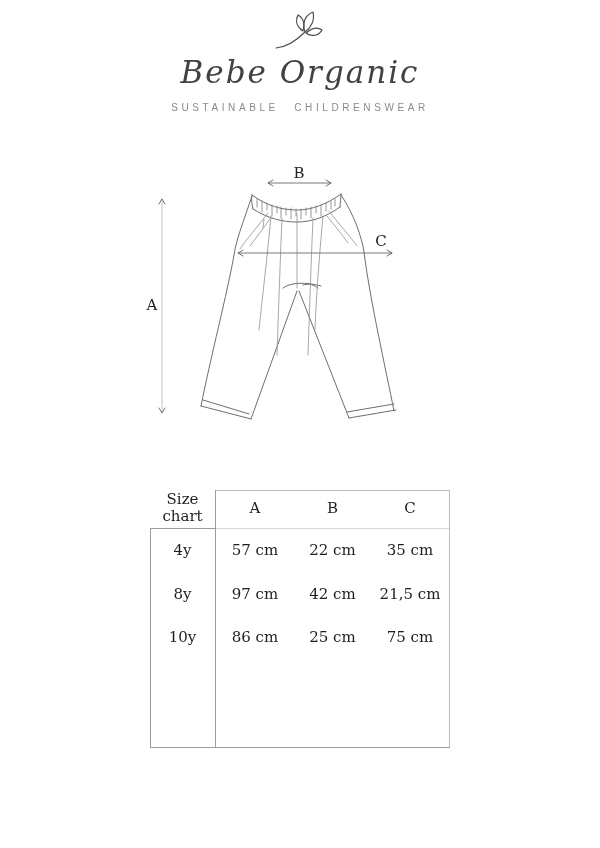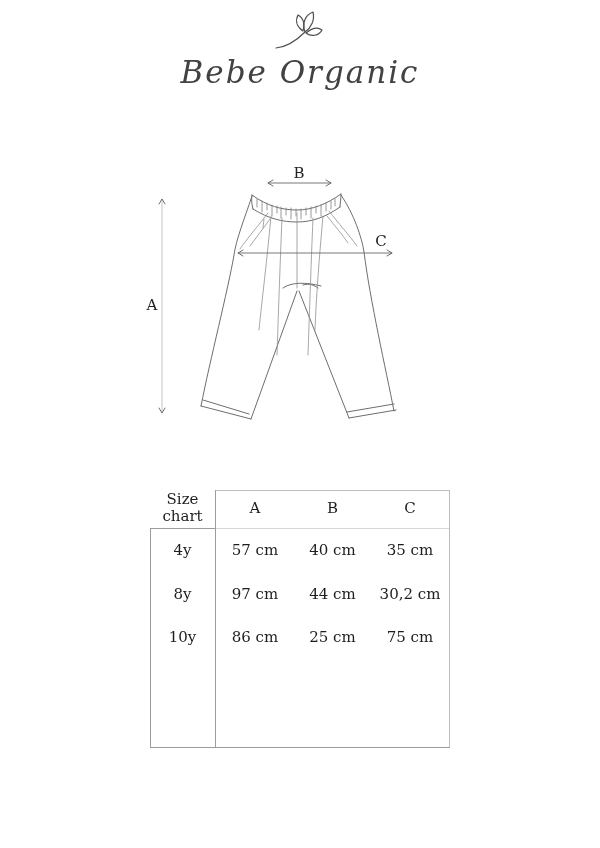--- a/index.html
+++ b/index.html
@@ -111,20 +111,21 @@
 <div class="page">
 
   <svg class="logo-sprig" viewBox="0 0 56 42" fill="none" stroke="#4f4f4f" stroke-width="1.2" stroke-linecap="round" stroke-linejoin="round">
     <path d="M4,38 C14,37 24,31 33,22"></path>
     <path d="M33,22 C30,13 33,5 41,2 C43,10 39,18 33,22 Z"></path>
     <path d="M34,23 C40,18 46,17 50,20 C47,26 39,27 34,23 Z"></path>
     <path d="M31,21 C25,17 23,11 26,5 C32,8 33,15 31,21 Z"></path>
   </svg>
 
   <div class="brand-name">Bebe Organic</div>
+  <div class="brand-tagline">SUSTAINABLE CHILDRENSWEAR</div>
 
   <svg class="sketch-svg" viewBox="130 160 340 290" fill="none" stroke-linecap="round" stroke-linejoin="round">
 
     <g stroke="#6e6e6e" stroke-width="1">
       <path d="M252,195 C267,206 282,210 297,210 C312,210 327,204 341,194"></path>
       <path d="M253,209 C269,219 283,222 297,222 C312,222 326,217 340,207"></path>
       <path d="M252,195 C251,200 252,205 253,209"></path>
       <path d="M341,194 C341,199 340,203 340,207"></path>
     </g>
 
@@ -190,30 +191,30 @@
         <span class="corner-label">Size chart</span>
       </div>
       <div class="t-cell c-a">A</div>
       <div class="t-cell c-b">B</div>
       <div class="t-cell c-c">C</div>
     </div>
 
     <div class="t-row">
       <div class="t-cell c-size">4y</div>
       <div class="t-cell c-a">57 cm</div>
-      <div class="t-cell c-b">40 cm</div>
+      <div class="t-cell c-b">22 cm</div>
       <div class="t-cell c-c">35 cm</div>
     </div>
 
 
     <div class="t-row">
       <div class="t-cell c-size">8y</div>
       <div class="t-cell c-a">97 cm</div>
-      <div class="t-cell c-b">44 cm</div>
-      <div class="t-cell c-c">30,2 cm</div>
+      <div class="t-cell c-b">42 cm</div>
+      <div class="t-cell c-c">21,5 cm</div>
     </div>
 
     <div class="t-row">
       <div class="t-cell c-size">10y</div>
       <div class="t-cell c-a">86 cm</div>
       <div class="t-cell c-b">25 cm</div>
       <div class="t-cell c-c">75 cm</div>
     </div>
 
   </div>

